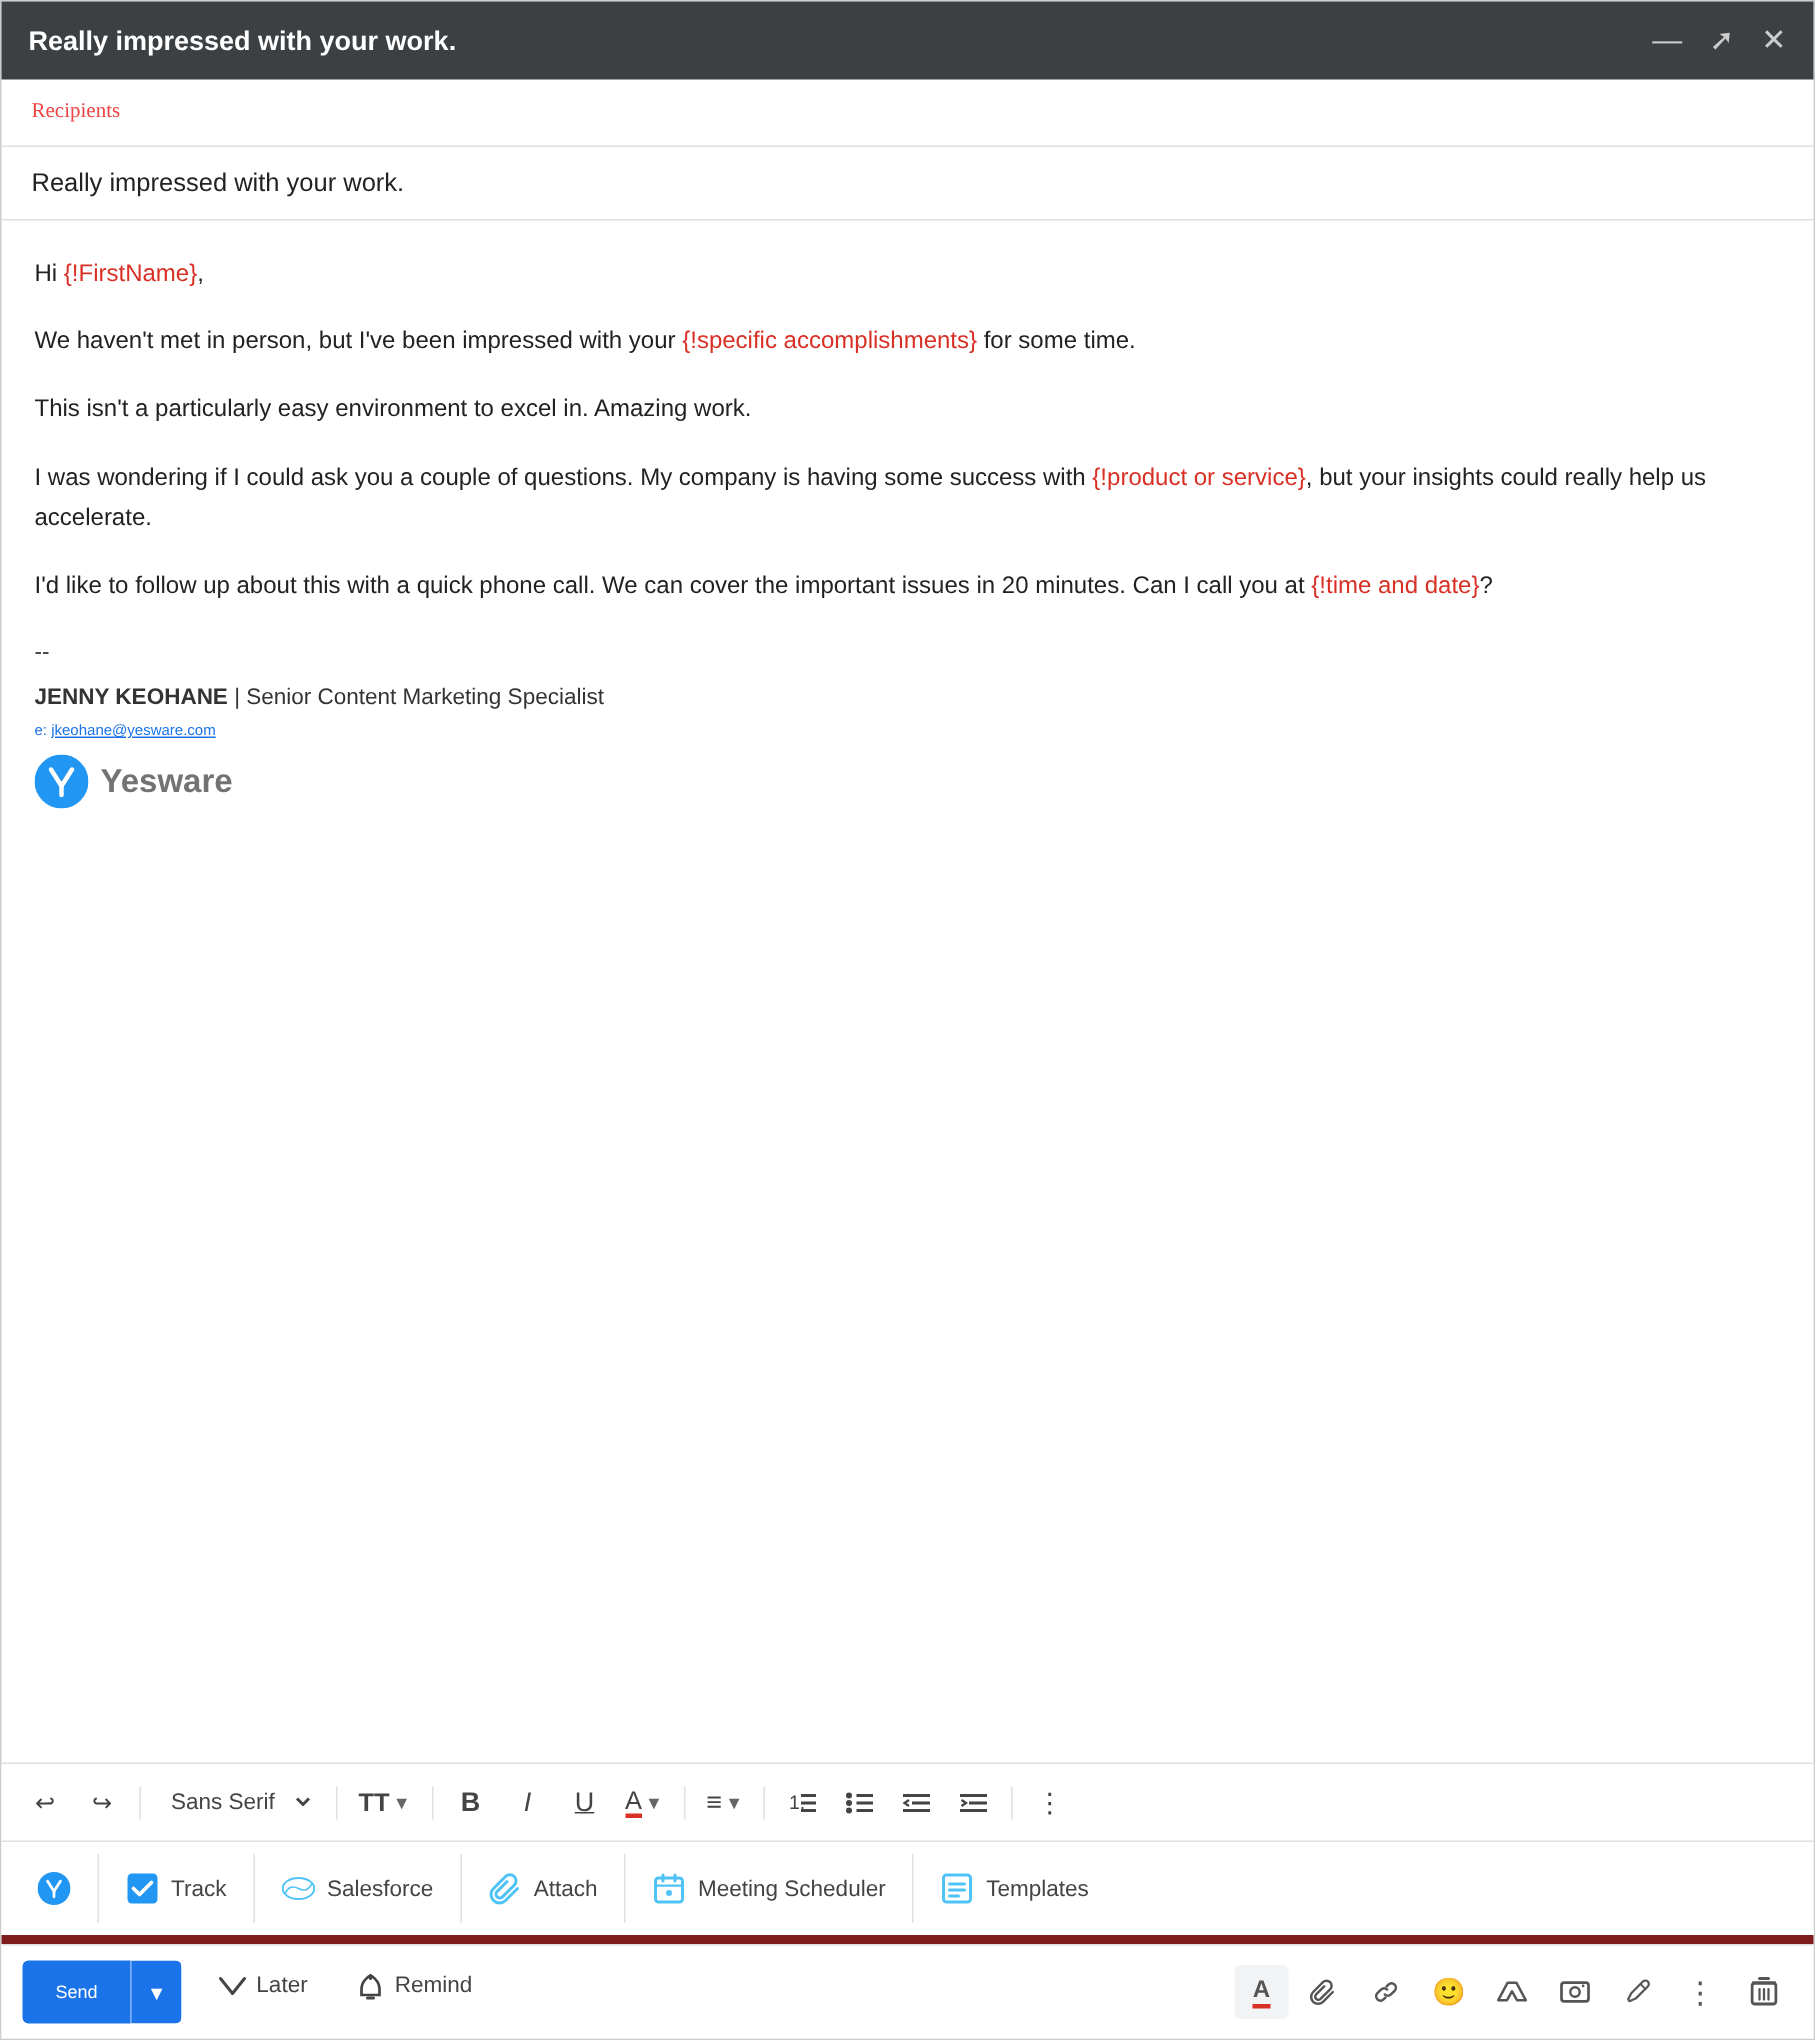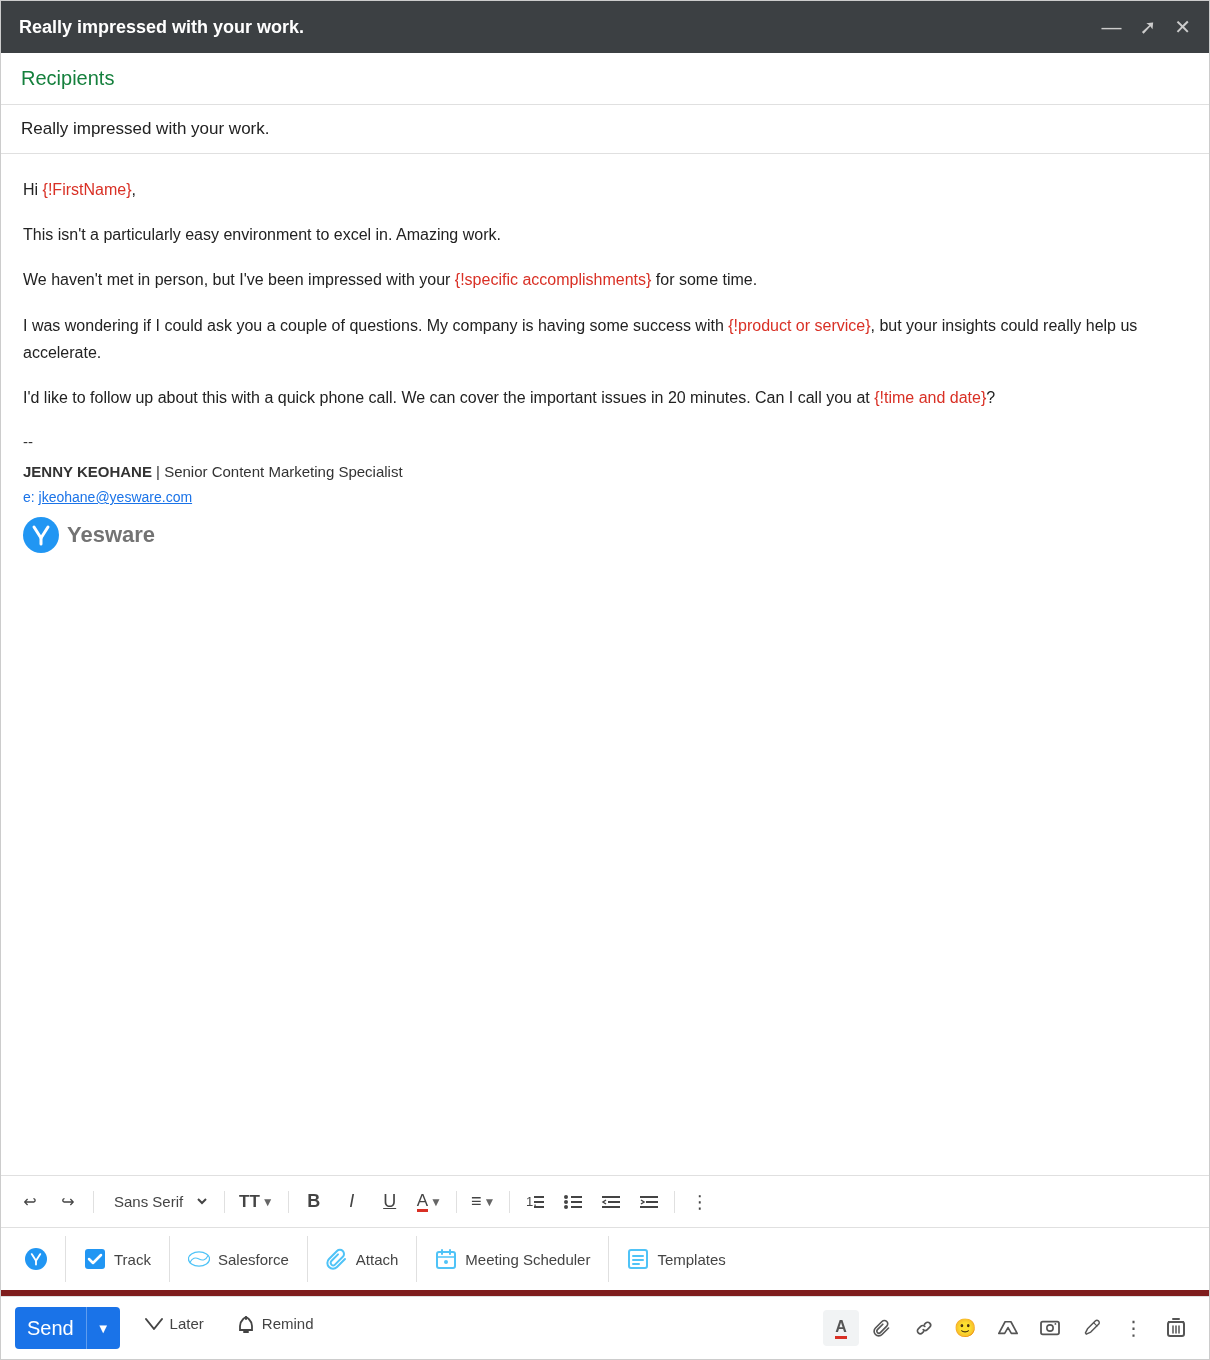--- a/index.html
+++ b/index.html
@@ -38,22 +38,23 @@
       font-size: 20px;
       cursor: pointer;
       color: #ccc;
       line-height: 1;
     }
 
     
     .recipients-row {
       padding: 14px 20px;
       border-bottom: 1px solid #e0e0e0;
-      color: #15803d;
-      font-size: 20px;
+      color: #ef4444;
+      font-size: 14px;
+      font-family: Liberation Serif, serif;
     }
 
     
     .subject-row {
       padding: 14px 20px;
       border-bottom: 1px solid #e0e0e0;
       font-size: 17px;
       color: #222;
     }
 
@@ -86,21 +87,21 @@
     .signature .name-line {
       font-size: 15px;
     }
     .signature .name-line strong {
       font-weight: 700;
       font-size: 15px;
       text-align: right;
     }
     .signature .email-line {
       color: #1a73e8;
-      font-size: 14px;
+      font-size: 10px;
       margin-top: 2px;
     }
     .signature .logo-line {
       display: flex;
       align-items: center;
       gap: 8px;
       margin-top: 6px;
     }
     .yesware-logo-icon {
       width: 36px;
@@ -214,22 +215,22 @@
     .send-btn-group {
       display: flex;
       align-items: center;
       margin-right: 6px;
     }
     .send-btn-main {
       background: #1a73e8;
       color: #fff;
       border: none;
       border-radius: 4px 0 0 4px;
-      padding: 10px 12px;
-      font-size: 20px;
+      padding: 10px 22px;
+      font-size: 12px;
       font-weight: 500;
       cursor: pointer;
       height: 42px;
     }
     .send-btn-arrow {
       background: #1a73e8;
       color: #fff;
       border: none;
       border-left: 1px solid rgba(255,255,255,0.3);
       border-radius: 0 4px 4px 0;
@@ -302,25 +303,25 @@
   <div class="subject-row">
     <span>Really impressed with your work.</span>
   </div>
 
   <div class="email-body">
 
     <p>
       <span>Hi </span><span class="placeholder">{!FirstName}</span><span>,</span>
     </p>
 
-    <p>This isn't a particularly easy environment to excel in. Amazing work.</p>
-
     <p>
       <span>We haven't met in person, but I've been impressed with your </span><span class="placeholder">{!specific accomplishments}</span><span> for some time.</span>
     </p>
+
+    <p>This isn't a particularly easy environment to excel in. Amazing work.</p>
 
     <p>
       <span>I was wondering if I could ask you a couple of questions. My company is having some success with </span><span class="placeholder">{!product or service}</span><span>, but your insights could really help us accelerate.</span>
     </p>
 
     <p>
       <span>I'd like to follow up about this with a quick phone call. We can cover the important issues in 20 minutes. Can I call you at </span><span class="placeholder">{!time and date}</span><span>?</span>
     </p>
 
     <div class="signature">

